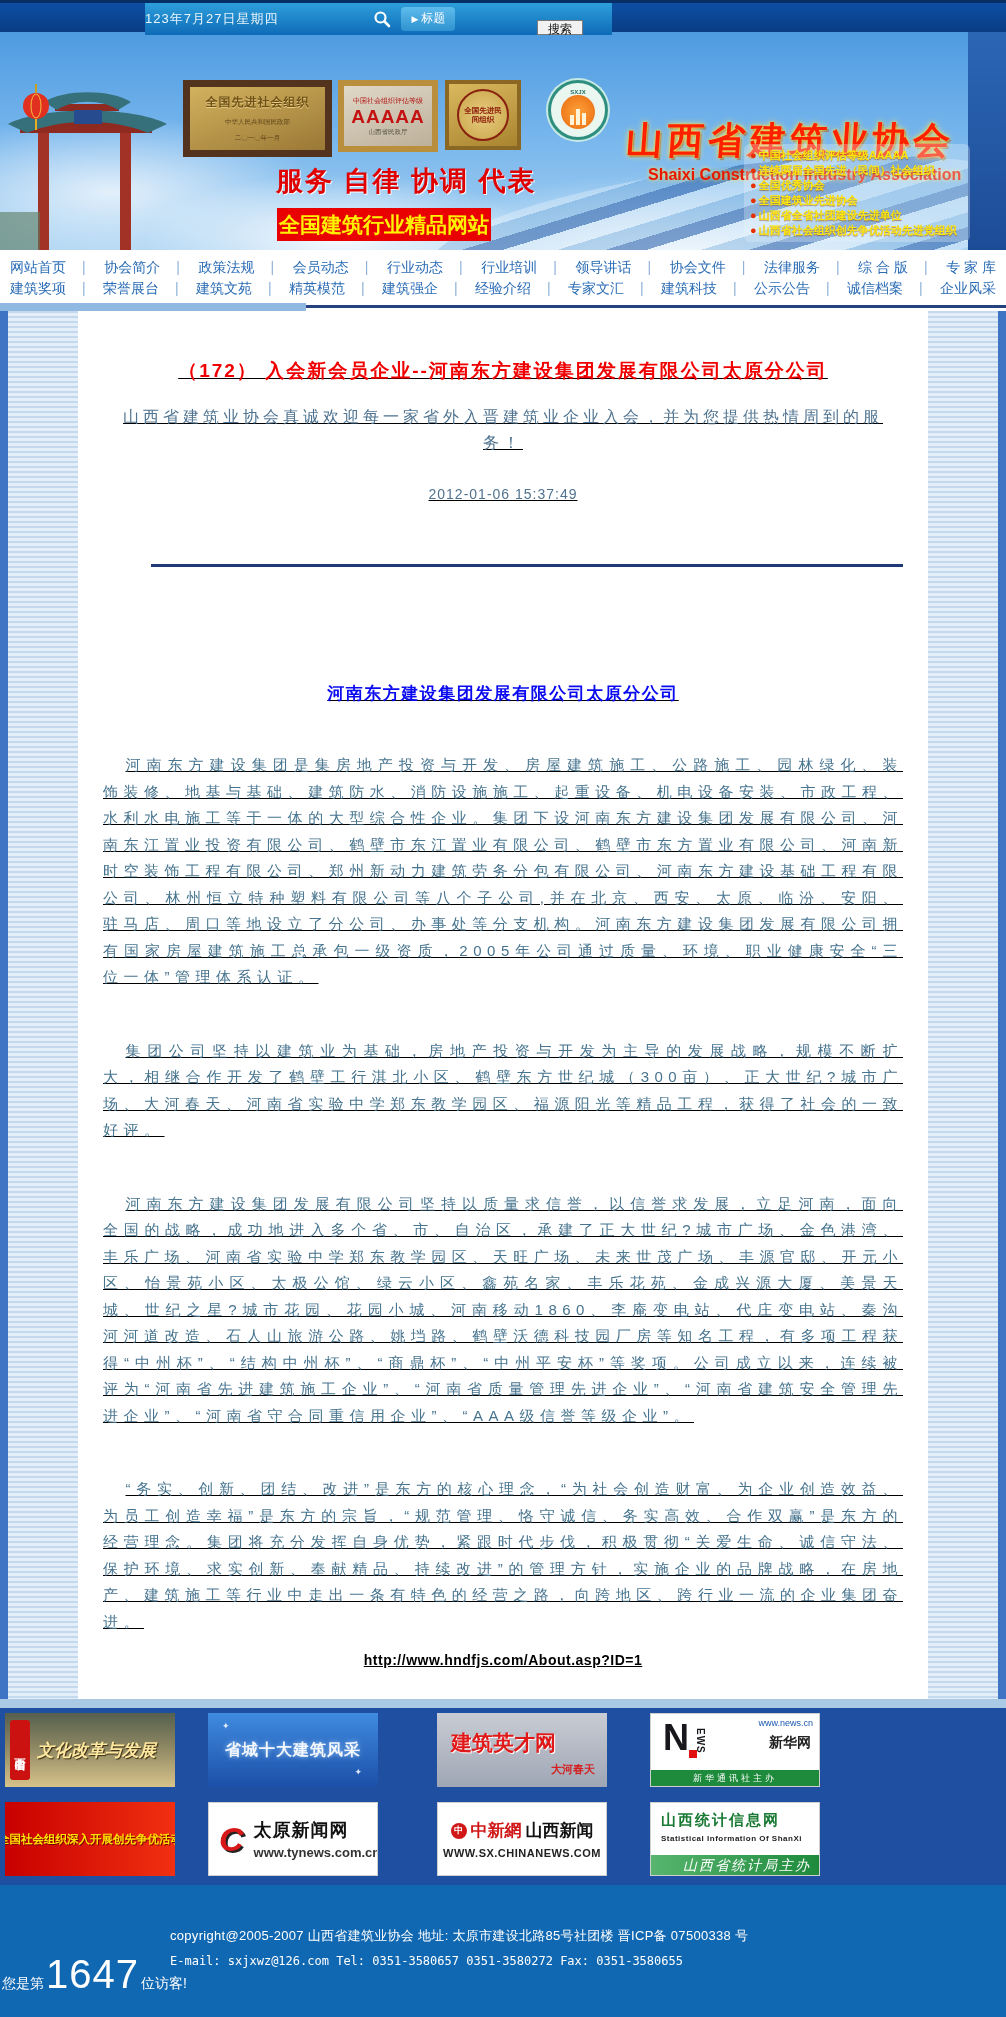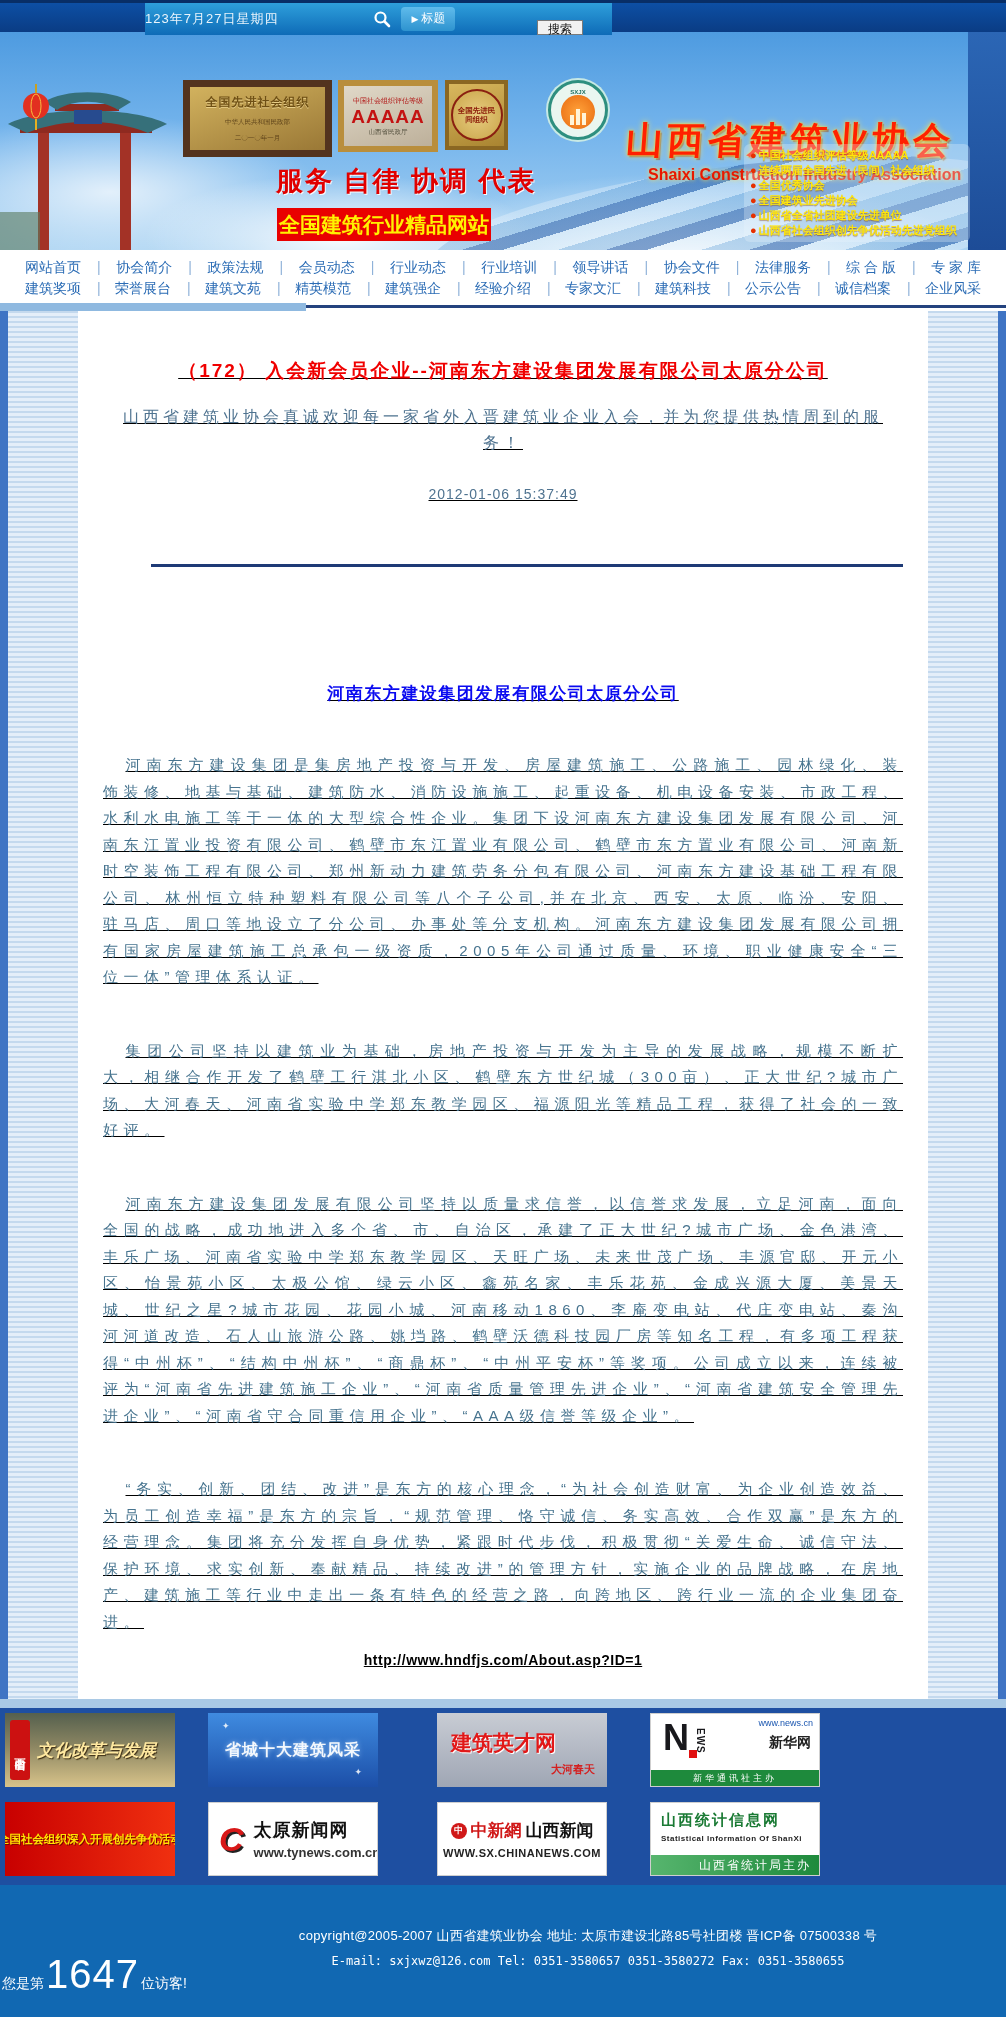--- a/index.html
+++ b/index.html
@@ -33,21 +33,21 @@
   .plaque { position:absolute; display:flex; flex-direction:column; align-items:center; justify-content:center; text-align:center; }
   .plaque1 { left:183px; top:48px; width:149px; height:77px; background:linear-gradient(160deg,#D2B25E,#9A7836);
      border:7px solid #53331E; }
   .plaque1 .p-title { color:#6E4F14; font-weight:bold; font-size:12px; letter-spacing:1px; text-shadow:0 1px 0 #E8CF8A; }
   .plaque1 .p-sub { color:#5E431A; font-size:6.5px; margin-top:7px; }
   .plaque2 { left:338px; top:48px; width:100px; height:72px; background:linear-gradient(160deg,#E0D8C8,#BDB09A);
      border:6px solid #B98E3C; }
   .plaque2 .p-title { color:#B01010; font-size:7px; }
   .plaque2 .p-grade { color:#C41212; font-weight:bold; font-size:19px; letter-spacing:1px; }
   .plaque2 .p-sub { color:#55513F; font-size:6.5px; }
-  .plaque3 { left:445px; top:48px; width:63px; height:70px; background:linear-gradient(160deg,#D9B85E,#A98430);
+  .plaque3 { left:445px; top:48px; width:76px; height:70px; background:linear-gradient(160deg,#D9B85E,#A98430);
      border:4px solid #8A6722; }
   .plaque3 .p-seal { width:52px; height:52px; border-radius:50%; border:2px solid #8A2010; display:flex; align-items:center;
      justify-content:center; background:radial-gradient(#E8CC80,#C8A câ448); background:radial-gradient(#E8CC80,#C8A448); }
   .plaque3 .p-title { color:#8A1808; font-size:7.5px; font-weight:bold; width:40px; line-height:9px; }
   .logo { position:absolute; left:548px; top:48px; width:60px; height:60px; border-radius:50%;
      background:#EAF6F0; border:3px solid #2E8F7F; box-shadow:0 0 0 2px rgba(210,240,228,0.9); }
   .logo-text { position:absolute; top:6px; left:0; right:0; text-align:center; font-size:6px; color:#1F6F5F; font-weight:bold; }
   .logo-core { position:absolute; left:10px; top:12px; width:34px; height:34px; border-radius:50%;
      background:radial-gradient(#FFA23A,#E86A10); display:flex; align-items:flex-end; justify-content:center; overflow:hidden; }
   .logo-bars { display:flex; gap:2px; align-items:flex-end; margin-bottom:4px; }
@@ -61,21 +61,21 @@
      background:rgba(235,244,252,0.30); border-radius:6px; }
   .honors li { font-size:11px; font-weight:bold; color:#FFE70A; line-height:15px; white-space:nowrap;
      text-shadow:0 1px 1px rgba(120,50,0,0.55); }
   .honors li::before { content:attr(data-bullet); color:#E63000; margin-right:2px; text-shadow:none; }
   .slogan { position:absolute; left:276px; top:131px; font-size:27px; font-weight:bold; color:#E00000;
      letter-spacing:2px; text-shadow:1px 1px 0 rgba(255,255,255,0.9); white-space:nowrap; }
   .tagline { position:absolute; left:277px; top:176px; width:214px; height:33px; background:#E90000;
      color:#FFF200; font-size:21px; font-weight:bold; text-align:center; line-height:33px; white-space:nowrap; }
 
   
-  .nav { background:#fff; padding:9px 25px 5px; }
+  .nav { background:#fff; padding:9px 10px 5px; }
   .nav ul { list-style:none; display:flex; justify-content:space-between; align-items:center; }
   .nav ul + ul { margin-top:3px; }
   .nav li { font-size:14px; color:#2B6CB5; cursor:pointer; white-space:nowrap; }
   .nav li:not(:last-child)::after { content:attr(data-sep); color:#8FB2D9; padding-left:16px; cursor:default; }
   .navsep { display:flex; height:8px; }
   .navsep .navsep-left { width:306px; background:#8FB9E0; }
   .navsep .navsep-right { flex:1; border-top:3px solid #23427E; margin-top:2px; }
 
   
   .main { background:repeating-linear-gradient(180deg,#C4D9EE 0px,#C4D9EE 2px,#E4EEF9 2px,#E4EEF9 5px);
@@ -131,25 +131,25 @@
   .ad7-toprow { display:flex; align-items:center; gap:4px; }
   .ad7-badge { width:16px; height:16px; border-radius:50%; background:#D01818; color:#fff; font-size:9px; font-weight:bold;
      display:flex; align-items:center; justify-content:center; }
   .ad7-logo { font-size:17px; font-weight:bold; color:#D01818; }
   .ad7-title { font-size:17px; font-weight:bold; color:#111; }
   .ad7-url { font-size:11px; font-weight:bold; color:#222; margin-top:5px; letter-spacing:0.5px; }
   .ad8 { background:#fff; border:1px solid #CFCFCF; display:flex; flex-direction:column; }
   .ad8-title { font-size:15px; font-weight:bold; color:#1A7A34; letter-spacing:2px; margin:8px 0 0 10px; }
   .ad8-mid { font-size:8px; font-weight:bold; color:#222; margin:4px 0 0 10px; letter-spacing:0.5px; }
   .ad8-strip { margin-top:auto; height:20px; background:linear-gradient(90deg,#57B56E,#1E8A3C); color:#fff;
-     font-size:12px; text-align:right; line-height:20px; padding-right:8px; letter-spacing:2px; }
+     font-size:14px; text-align:right; line-height:20px; padding-right:8px; letter-spacing:2px;font-style:italic; }
 
   
   .footer { position:relative; background:#1168B2; height:142px; border-bottom:7px solid #0C4E95; color:#fff; }
-  .footer-lines { margin-left:170px; padding-top:42px; text-align:center; }
+  .footer-lines { margin-left:170px; padding-top:42px; }
   .footer-line1 { font-size:13px; letter-spacing:0.3px; }
   .footer-line2 { font-size:12px; margin-top:9px; font-family:"DejaVu Sans Mono","Liberation Mono",monospace; }
   .visitor { position:absolute; left:2px; bottom:26px; display:flex; align-items:baseline; color:#fff; }
   .visitor-prefix, .visitor-suffix { font-size:14px; }
   .visitor-count { font-size:40px; font-weight:200; letter-spacing:1px; line-height:1; padding:0 2px; }
 </style>
 </head>
 <body>
 
 <div class="topbar">

